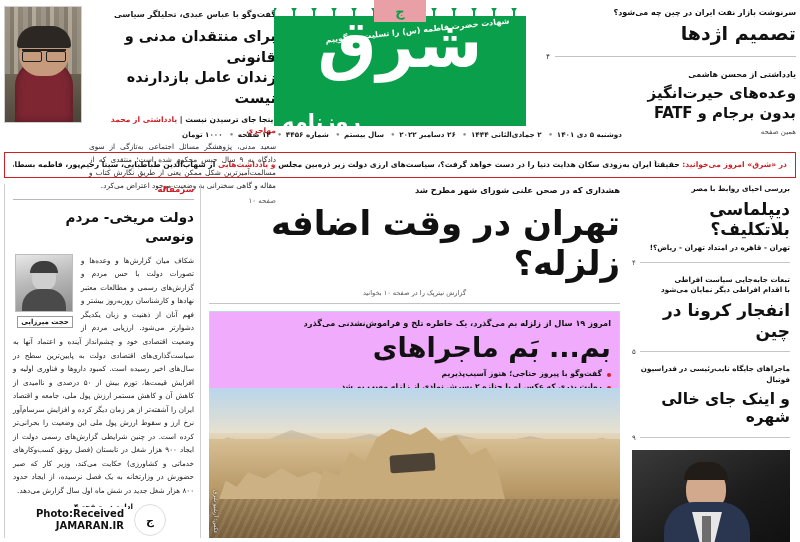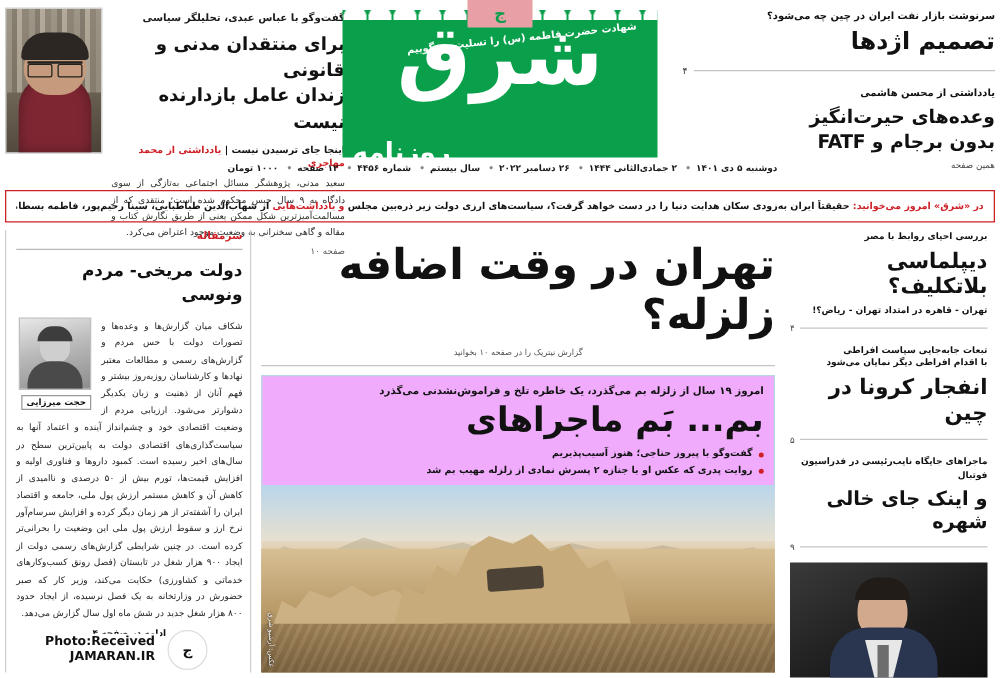--- a/index.html
+++ b/index.html
@@ -248,20 +248,21 @@
           <div class="hr"></div>
           <div class="bd"></div>
         </div>
         <div class="author-name">حجت میرزایی</div>
       </div>
       <div class="colR-body">شکاف میان گزارش‌ها و وعده‌ها و تصورات دولت با حس مردم و گزارش‌های رسمی و مطالعات معتبر نهادها و کارشناسان روزبه‌روز بیشتر و فهم آنان از ذهنیت و زبان یکدیگر دشوارتر می‌شود. ارزیابی مردم از وضعیت اقتصادی خود و چشم‌انداز آینده و اعتماد آنها به سیاست‌گذاری‌های اقتصادی دولت به پایین‌ترین سطح در سال‌های اخیر رسیده است. کمبود داروها و فناوری اولیه و افزایش قیمت‌ها، تورم بیش از ۵۰ درصدی و ناامیدی از کاهش آن و کاهش مستمر ارزش پول ملی، جامعه و اقتصاد ایران را آشفته‌تر از هر زمان دیگر کرده و افزایش سرسام‌آور نرخ ارز و سقوط ارزش پول ملی این وضعیت را بحرانی‌تر کرده است. در چنین شرایطی گزارش‌های رسمی دولت از ایجاد ۹۰۰ هزار شغل در تابستان (فصل رونق کسب‌وکارهای خدماتی و کشاورزی) حکایت می‌کند، وزیر کار که صبر حضورش در وزارتخانه به یک فصل نرسیده، از ایجاد حدود ۸۰۰ هزار شغل جدید در شش ماه اول سال گزارش می‌دهد.</div>
       <div class="colR-cont">ادامه در صفحه ۴</div>
     </div>
 
     <div class="colC">
+      <div class="c-kicker">هشداری که در صحن علنی شورای شهر مطرح شد</div>
       <div class="c-head">تهران در وقت اضافه زلزله؟</div>
       <div class="c-ref">گزارش نیترپک را در صفحه ۱۰ بخوانید</div>
       <div class="c-rule"></div>
 
       <div class="box2">
         <div class="b2-kicker">امروز ۱۹ سال از زلزله بم می‌گذرد، یک خاطره تلخ و فراموش‌نشدنی می‌گذرد</div>
         <div class="b2-head">بم... بَم ماجراهای</div>
         <ul class="b2-list">
           <li>گفت‌وگو با پیروز حناجی؛ هنوز آسیب‌پذیریم</li>
           <li>روایت پدری که عکس او با جنازه ۲ پسرش نمادی از زلزله مهیب بم شد</li>

